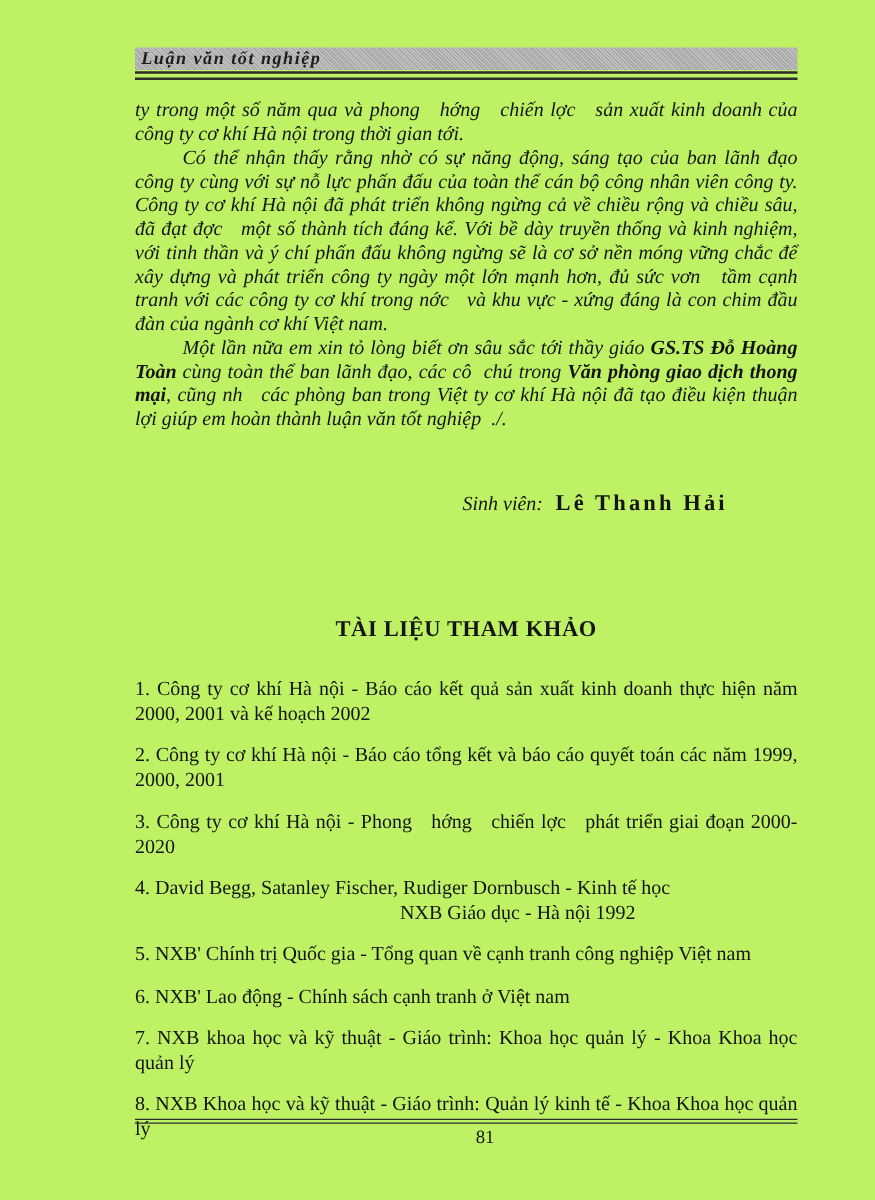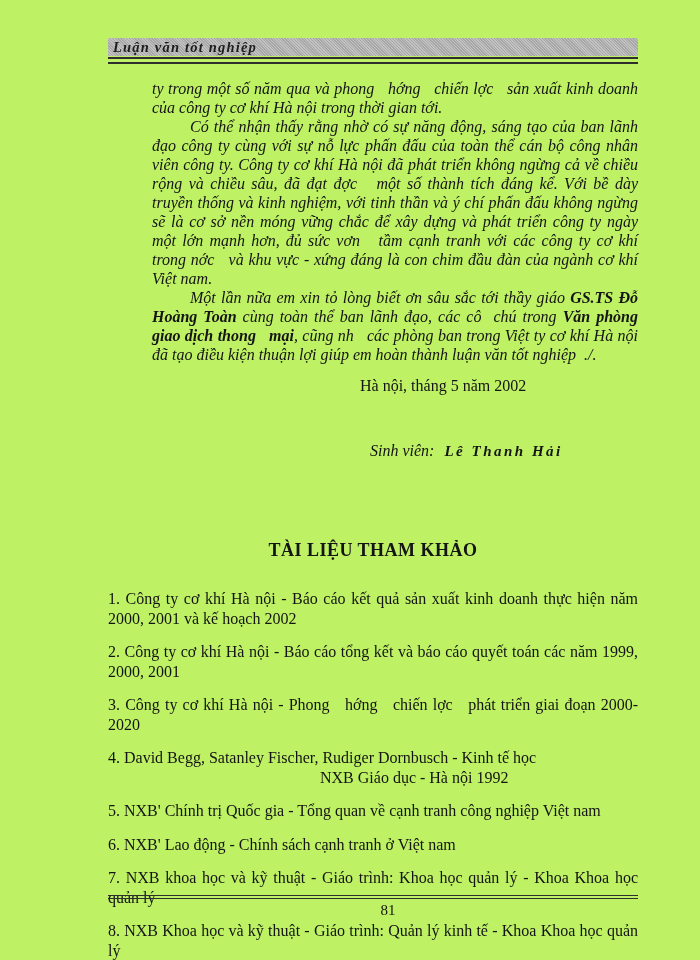--- a/index.html
+++ b/index.html
@@ -13,28 +13,28 @@
     background:#b1b1b1;
     background-image:repeating-linear-gradient(45deg, rgba(255,255,255,.22) 0 1px, rgba(0,0,0,.06) 1px 2px);
     height:18px;padding:0 5px;box-sizing:border-box;
   }
   .header-title{
     font-style:italic;font-weight:bold;font-size:14.5px;line-height:17px;
     letter-spacing:1.2px;display:inline-block;color:#1d1d1d;
   }
   .double-rule{height:3px;border-top:2px solid #2e2e2e;border-bottom:2px solid #2e2e2e;margin-top:1px;}
   
-  .body-text{margin-top:15px;font-style:italic;font-size:16px;line-height:19px;text-align:justify;margin-left:44px;}
+  .body-text{margin-top:15px;font-style:italic;font-size:16px;line-height:19px;text-align:justify;}
   .para{margin:0;white-space:pre-wrap;}
   .para.indent{text-indent:38px;}
   .para b{font-weight:bold;}
   .date-line{margin-top:13px;padding-left:252px;font-size:16px;font-style:normal;white-space:pre;}
   .signature{margin-top:29px;padding-left:238px;font-size:16px;white-space:pre;}
   .sig-label{font-style:italic;}
-  .sig-name{font-style:italic;font-weight:bold;font-size:15px;letter-spacing:2.5px;padding-left:10px;}
+  .sig-name{font-weight:bold;font-size:18px;letter-spacing:2.5px;padding-left:10px;}
   
   .ref-heading{margin-top:62px;text-align:center;font-weight:bold;font-size:18px;letter-spacing:.5px;}
   .ref-list{margin-top:28px;font-size:16px;line-height:19.5px;}
   .ref-item{margin-bottom:14px;text-align:justify;white-space:pre-wrap;}
   .ref-line2{padding-left:212px;white-space:pre;}
   
   .footer-rule{position:absolute;left:108px;top:895px;width:530px;height:2px;
     border-top:1.5px solid #2e2e2e;border-bottom:1.5px solid #2e2e2e;}
   .page-number{position:absolute;left:123px;top:902px;width:530px;text-align:center;font-size:15px;}
 </style>
@@ -48,21 +48,20 @@
       <span class="header-title">Luận văn tốt nghiệp</span>
     </div>
     <div class="double-rule"></div>
 
     <div class="body-text">
         <p class="para"><span>ty trong một số năm qua và phong   hớng   chiến lợc   sản xuất kinh doanh của công ty cơ khí Hà nội trong thời gian tới.</span></p>
         <p class="para indent"><span>Có thể nhận thấy rằng nhờ có sự năng động, sáng tạo của ban lãnh đạo công ty cùng với sự nỗ lực phấn đấu của toàn thể cán bộ công nhân viên công ty. Công ty cơ khí Hà nội đã phát triển không ngừng cả về chiều rộng và chiều sâu, đã đạt đợc   một số thành tích đáng kể. Với bề dày truyền thống và kinh nghiệm, với tinh thần và ý chí phấn đấu không ngừng sẽ là cơ sở nền móng vững chắc để xây dựng và phát triển công ty ngày một lớn mạnh hơn, đủ sức vơn   tầm cạnh tranh với các công ty cơ khí trong nớc   và khu vực - xứng đáng là con chim đầu đàn của ngành cơ khí Việt nam.</span></p>
         <p class="para indent"><span>Một lần nữa em xin tỏ lòng biết ơn sâu sắc tới thầy giáo </span><b>GS.TS Đỗ Hoàng Toàn</b><span> cùng toàn thể ban lãnh đạo, các cô  chú trong </span><b>Văn phòng giao dịch thong   mại</b><span>, cũng nh   các phòng ban trong Việt ty cơ khí Hà nội đã tạo điều kiện thuận lợi giúp em hoàn thành luận văn tốt nghiệp  ./.</span></p>
       </div>
 
-    <div class="date-line">Hà nội, tháng 5 năm 2002</div>
 
     <div class="signature">
       <span class="sig-label">Sinh viên:</span><span class="sig-name">Lê Thanh Hải</span>
     </div>
 
     <div class="ref-heading">TÀI LIỆU THAM KHẢO</div>
 
     <div class="ref-list">
         <div class="ref-item">1. Công ty cơ khí Hà nội - Báo cáo kết quả sản xuất kinh doanh thực hiện năm 2000, 2001 và kế hoạch 2002</div>
         <div class="ref-item">2. Công ty cơ khí Hà nội - Báo cáo tổng kết và báo cáo quyết toán các năm 1999, 2000, 2001</div>

